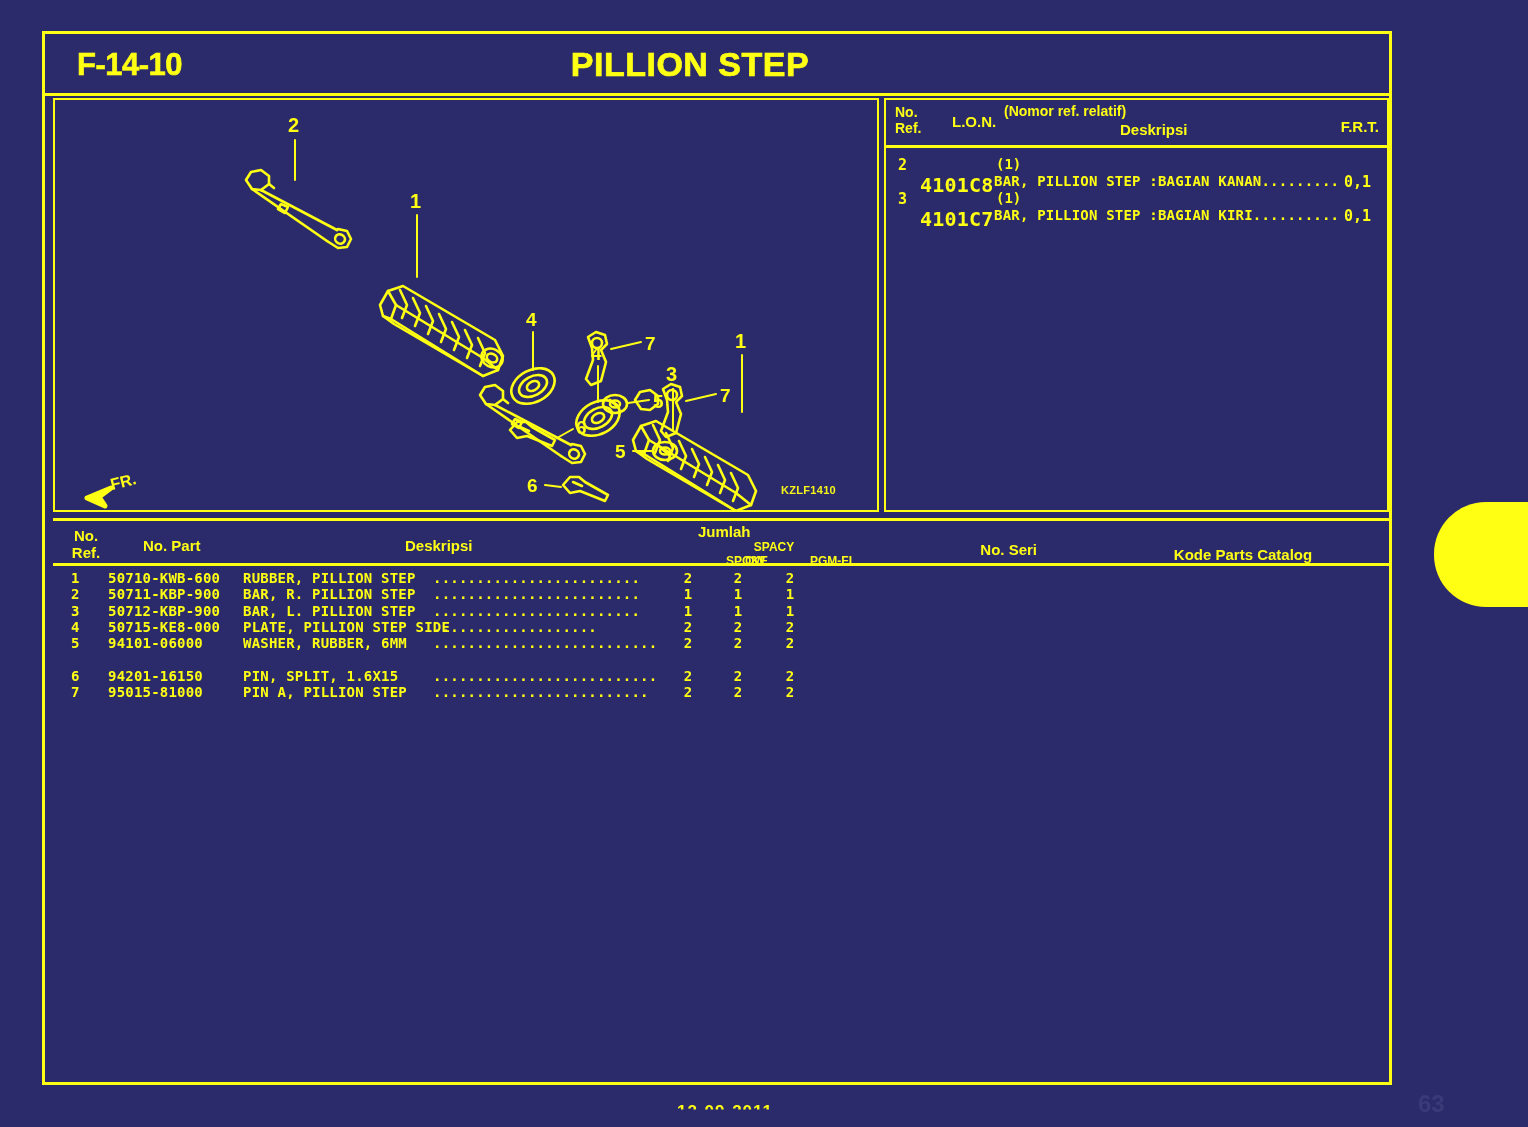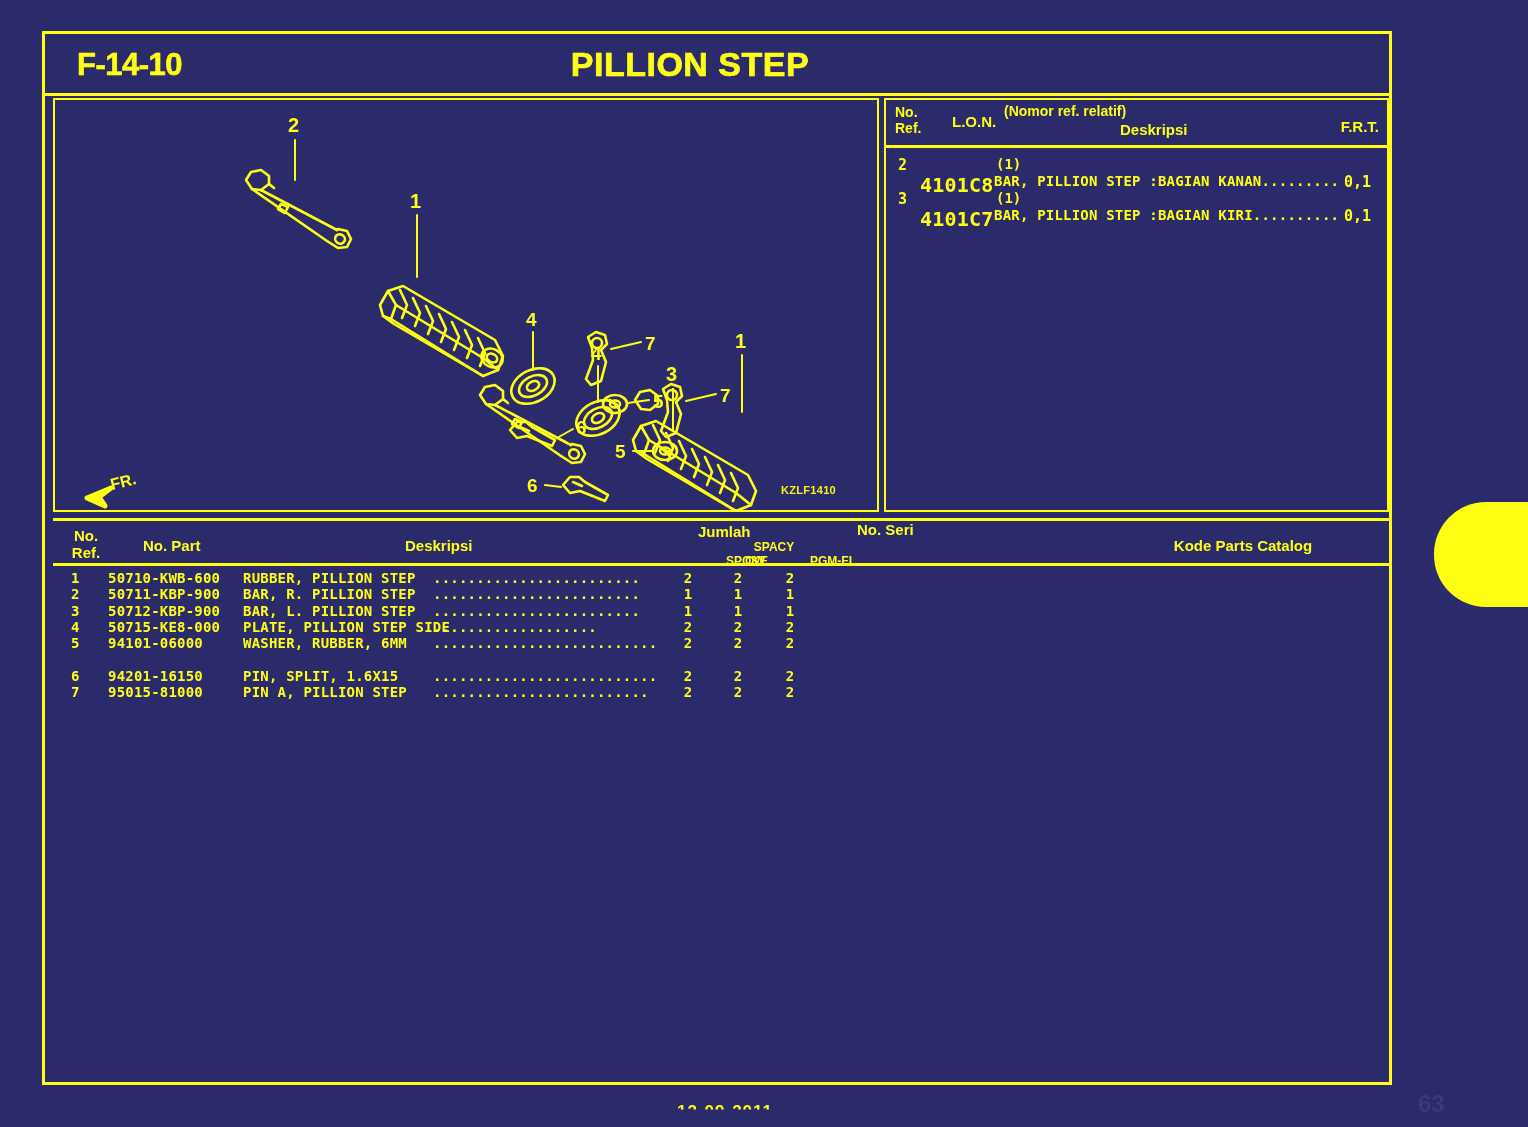--- a/index.html
+++ b/index.html
@@ -145,22 +145,22 @@
   }
   .th { position: absolute; font-size: 15px; font-weight: bold; }
   .th-noref  { left: 12px;  top: 6px; line-height: 17px; text-align: center; width: 42px;}
   .th-nopart { left: 90px;  top: 16px; }
   .th-desc   { left: 352px; top: 16px; }
   .th-jumlah { left: 645px; top: 2px; width: 152px; }
   .th-spacy  { left: 645px; top: 19px; width: 152px; text-align: center; font-size: 12px; }
   .th-cw     { left: 660px; top: 33px; font-size: 12px; margin-left: 32px; }
   .th-spoke  { left: 673px; top: 33px; font-size: 12px; }
   .th-pgmfi  { left: 757px; top: 33px; font-size: 12px; }
-  .th-noseri { left: 804px; top: 0; width: 180px; text-align: left; }
-  .th-kode   { left: 1030px; top: 16px; width: 320px; text-align: center; }
+  .th-noseri { left: 804px; top: 20px; width: 180px; text-align: right; }
+  .th-kode   { left: 1030px; top: 25px; width: 320px; text-align: center; }
 
   .tbl-body {
     position: absolute;
     left: 53px; top: 570px;
     width: 1336px; height: 512px;
     font-family: "DejaVu Sans Mono", monospace;
   }
   .row { position: absolute; left: 0; right: 0; height: 16px; }
   .c-ref   { position: absolute; left: 18px;  font-size: 14px; font-weight: bold; }
   .c-part  { position: absolute; left: 55px;  font-size: 14px; font-weight: bold; letter-spacing: .2px; }

